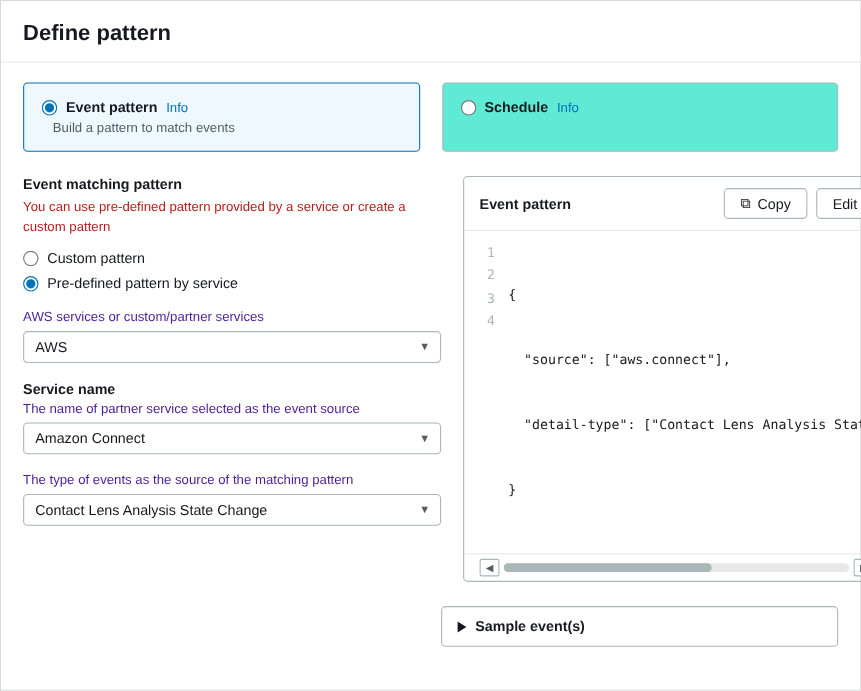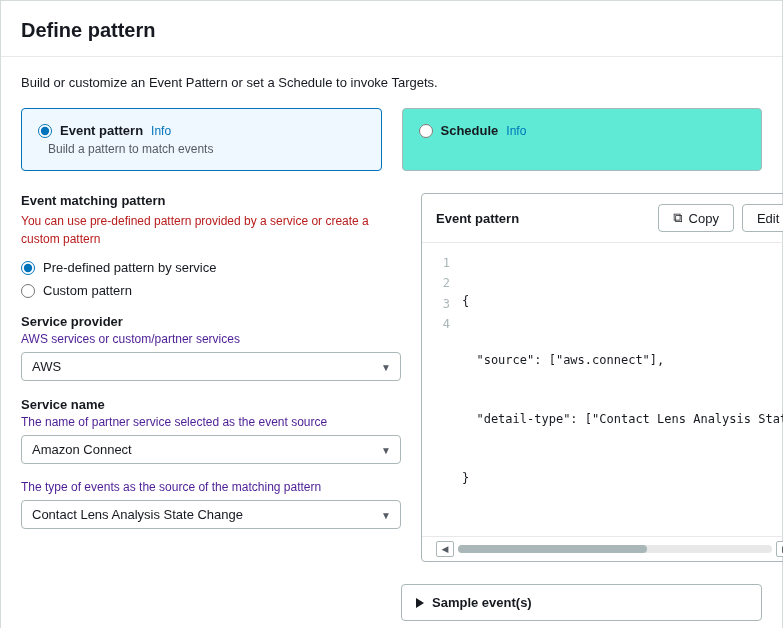--- a/index.html
+++ b/index.html
@@ -268,21 +268,20 @@
     }
   </style>
 </head>
 <body>
 
 <div class="page-container">
   <div class="page-header">
     <h1 class="page-title">Define pattern</h1>
   </div>
   <div class="page-body">
-    <p class="intro-text">Build or customize an Event Pattern or set a Schedule to invoke Targets.</p>
 
     <div class="two-col">
       <div class="radio-option-box selected">
         <div class="radio-row">
           <input type="radio" name="pattern-type" checked="" style="">
           <span class="radio-label">Event pattern</span>
           <a class="info-link">Info</a>
         </div>
         <div class="radio-sub">Build a pattern to match events</div>
       </div>
@@ -295,31 +294,30 @@
       </div>
     </div>
 
     <div class="main-content">
 
       <div class="left-panel">
         <div class="field-section">
           <div class="section-label">Event matching pattern</div>
           <div class="section-desc">You can use pre-defined pattern provided by a service or create a custom pattern</div>
           <div class="sub-radio-row">
+            <input type="radio" name="matching-type" style="">
+            <span class="sub-radio-label">Custom pattern</span>
+          </div>
+          <div class="sub-radio-row">
             <input type="radio" name="matching-type" checked="" style="">
             <span class="sub-radio-label">Pre-defined pattern by service</span>
           </div>
-          <div class="sub-radio-row">
-            <input type="radio" name="matching-type" style="">
-            <span class="sub-radio-label">Custom pattern</span>
-          </div>
         </div>
 
         <div class="field-section">
-          <div class="field-label">Service provider</div>
           <div class="field-hint">AWS services or custom/partner services</div>
           <div class="select-wrapper">
             <select>
               <option>AWS</option>
               <option>Custom/Partner</option>
             </select>
             <span class="select-arrow">▼</span>
           </div>
         </div>
 

